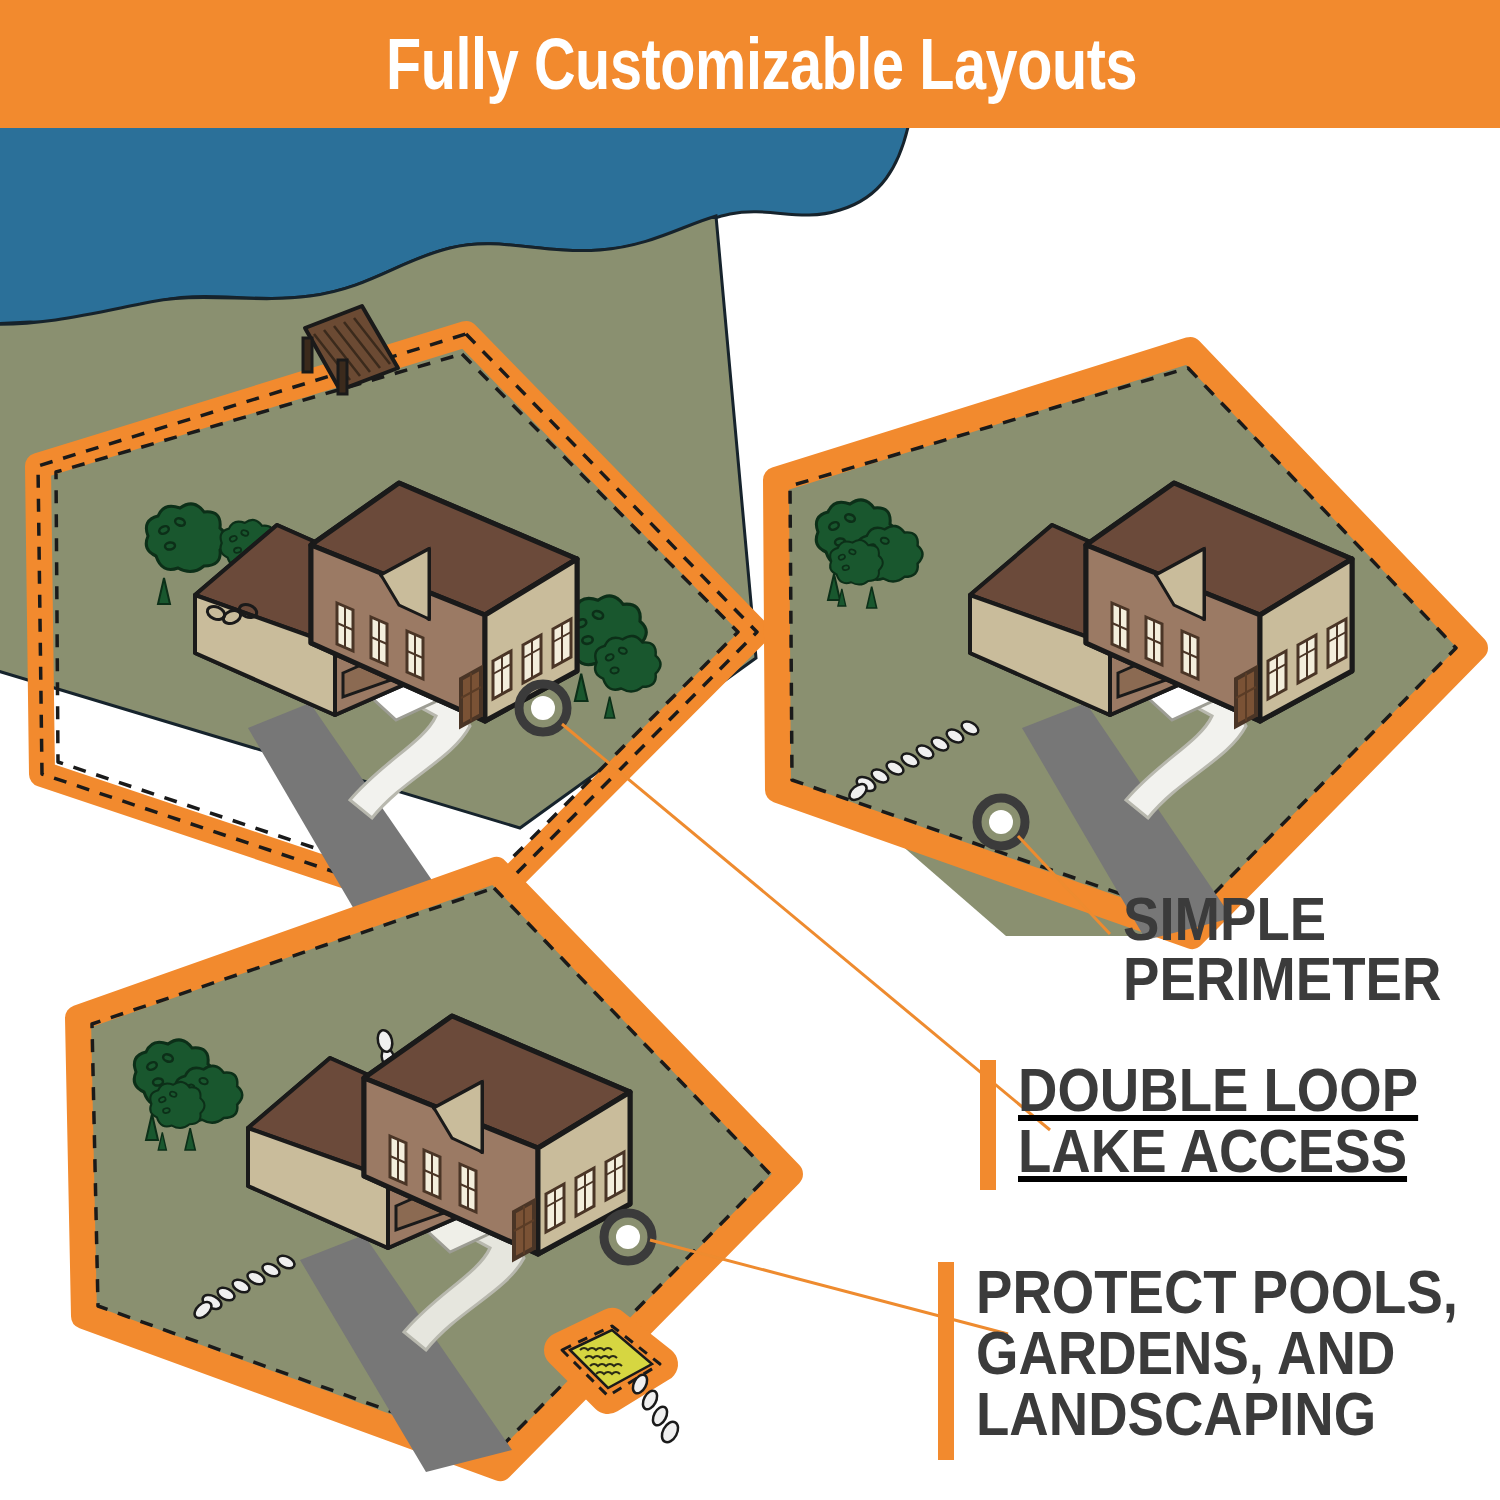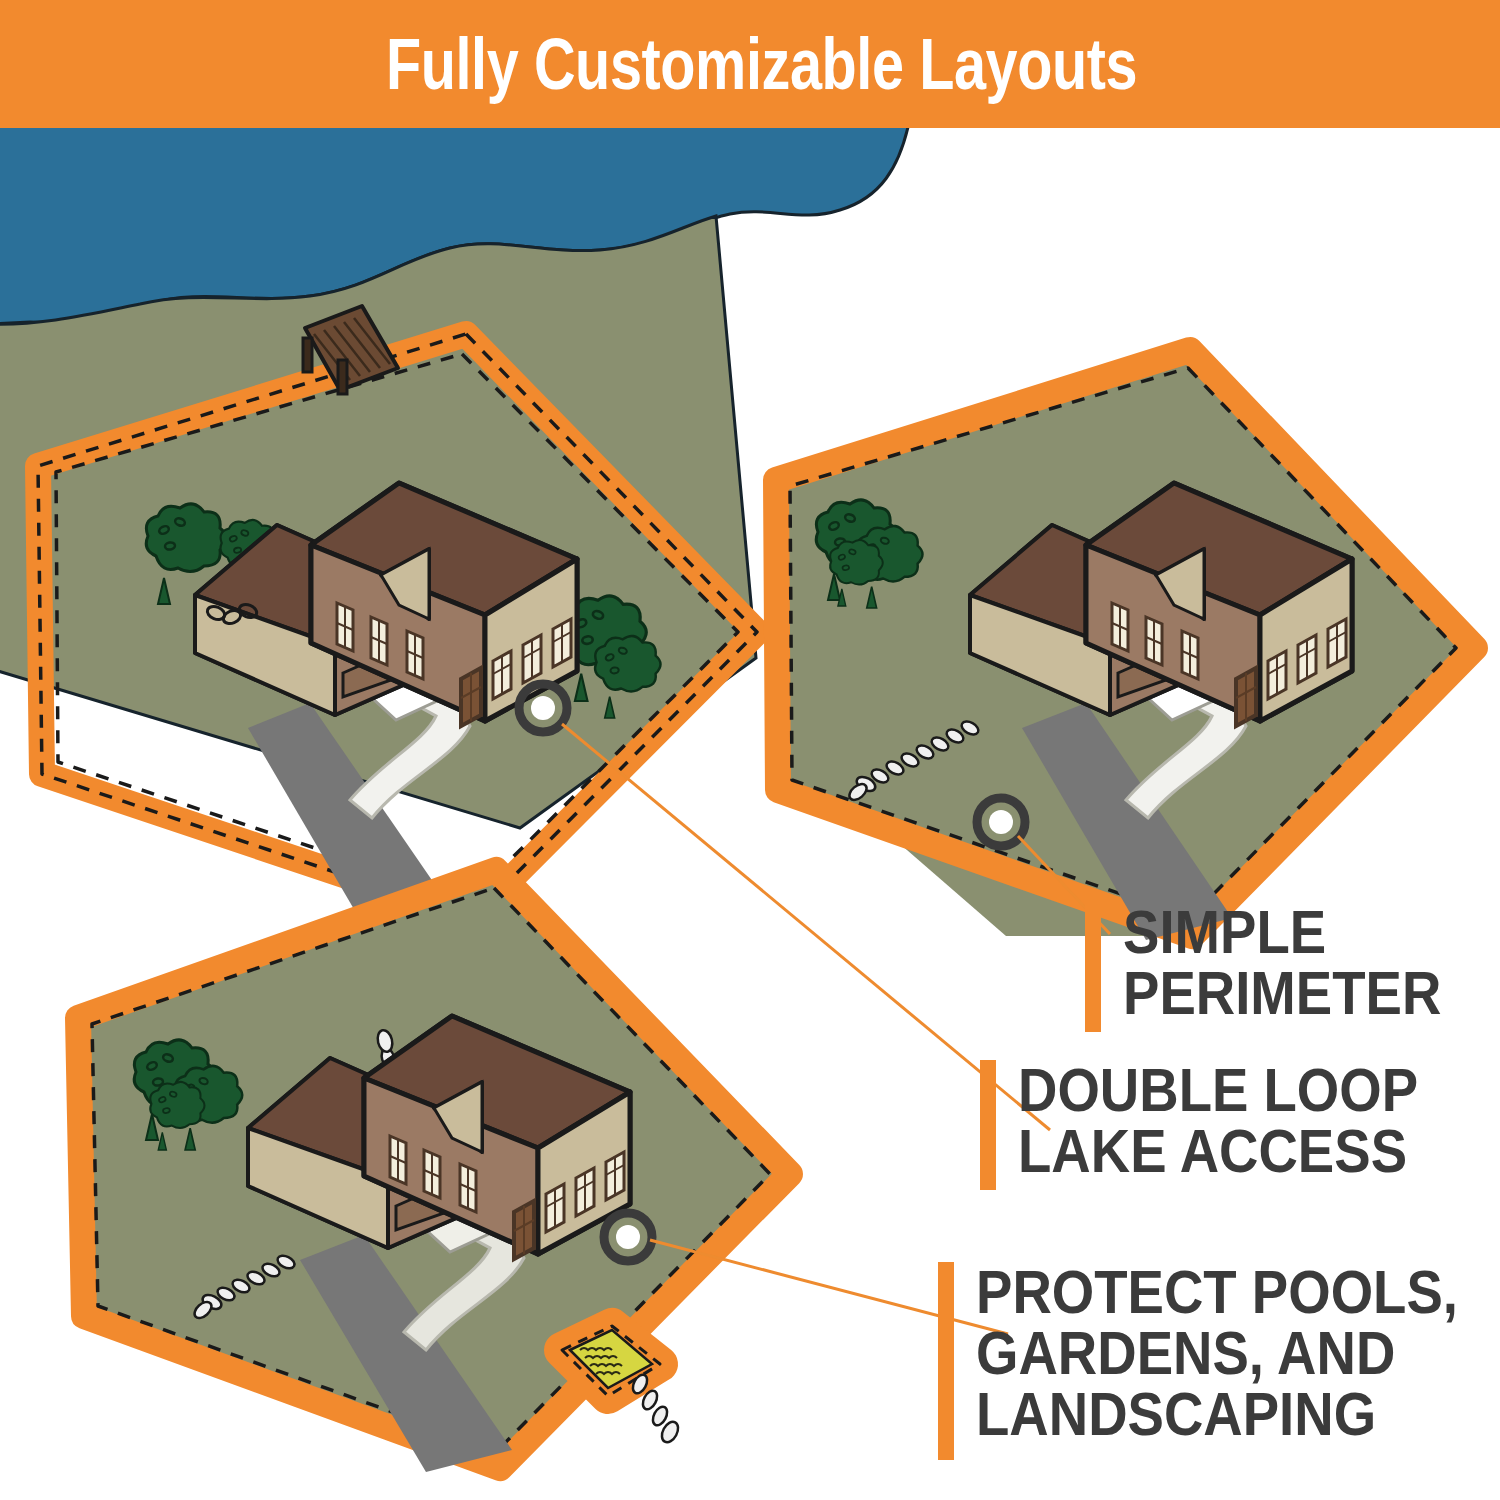--- a/index.html
+++ b/index.html
@@ -23,22 +23,22 @@
 
   
   .callout{position:absolute;display:flex;align-items:stretch;}
   .callout .bar{width:16px;background:#F28A2E;flex:0 0 16px;}
   .callout .txt{
     margin-left:22px;color:#3B3B3B;
     font-family:"Liberation Sans Narrow","Liberation Sans",sans-serif;
     font-weight:bold;font-size:62px;line-height:0.98;letter-spacing:0px;
     transform:scaleX(0.88);transform-origin:left center;white-space:nowrap;
   }
-  #callout-simple{left:1085px;top:902px;height:130px;}
-  #callout-double{left:980px;top:1060px;height:130px;}
+  #callout-simple{left:1085px;top:880px;height:130px;align-items:flex-end;}
+  #callout-double{left:980px;top:1060px;height:130px;text-decoration:underline;}
   #callout-protect{left:938px;top:1262px;height:198px;}
 </style>
 </head>
 <body>
 
 <div id="stage">
 
   <div class="header-band">
     <div class="header-title">Fully Customizable Layouts</div>
   </div>

